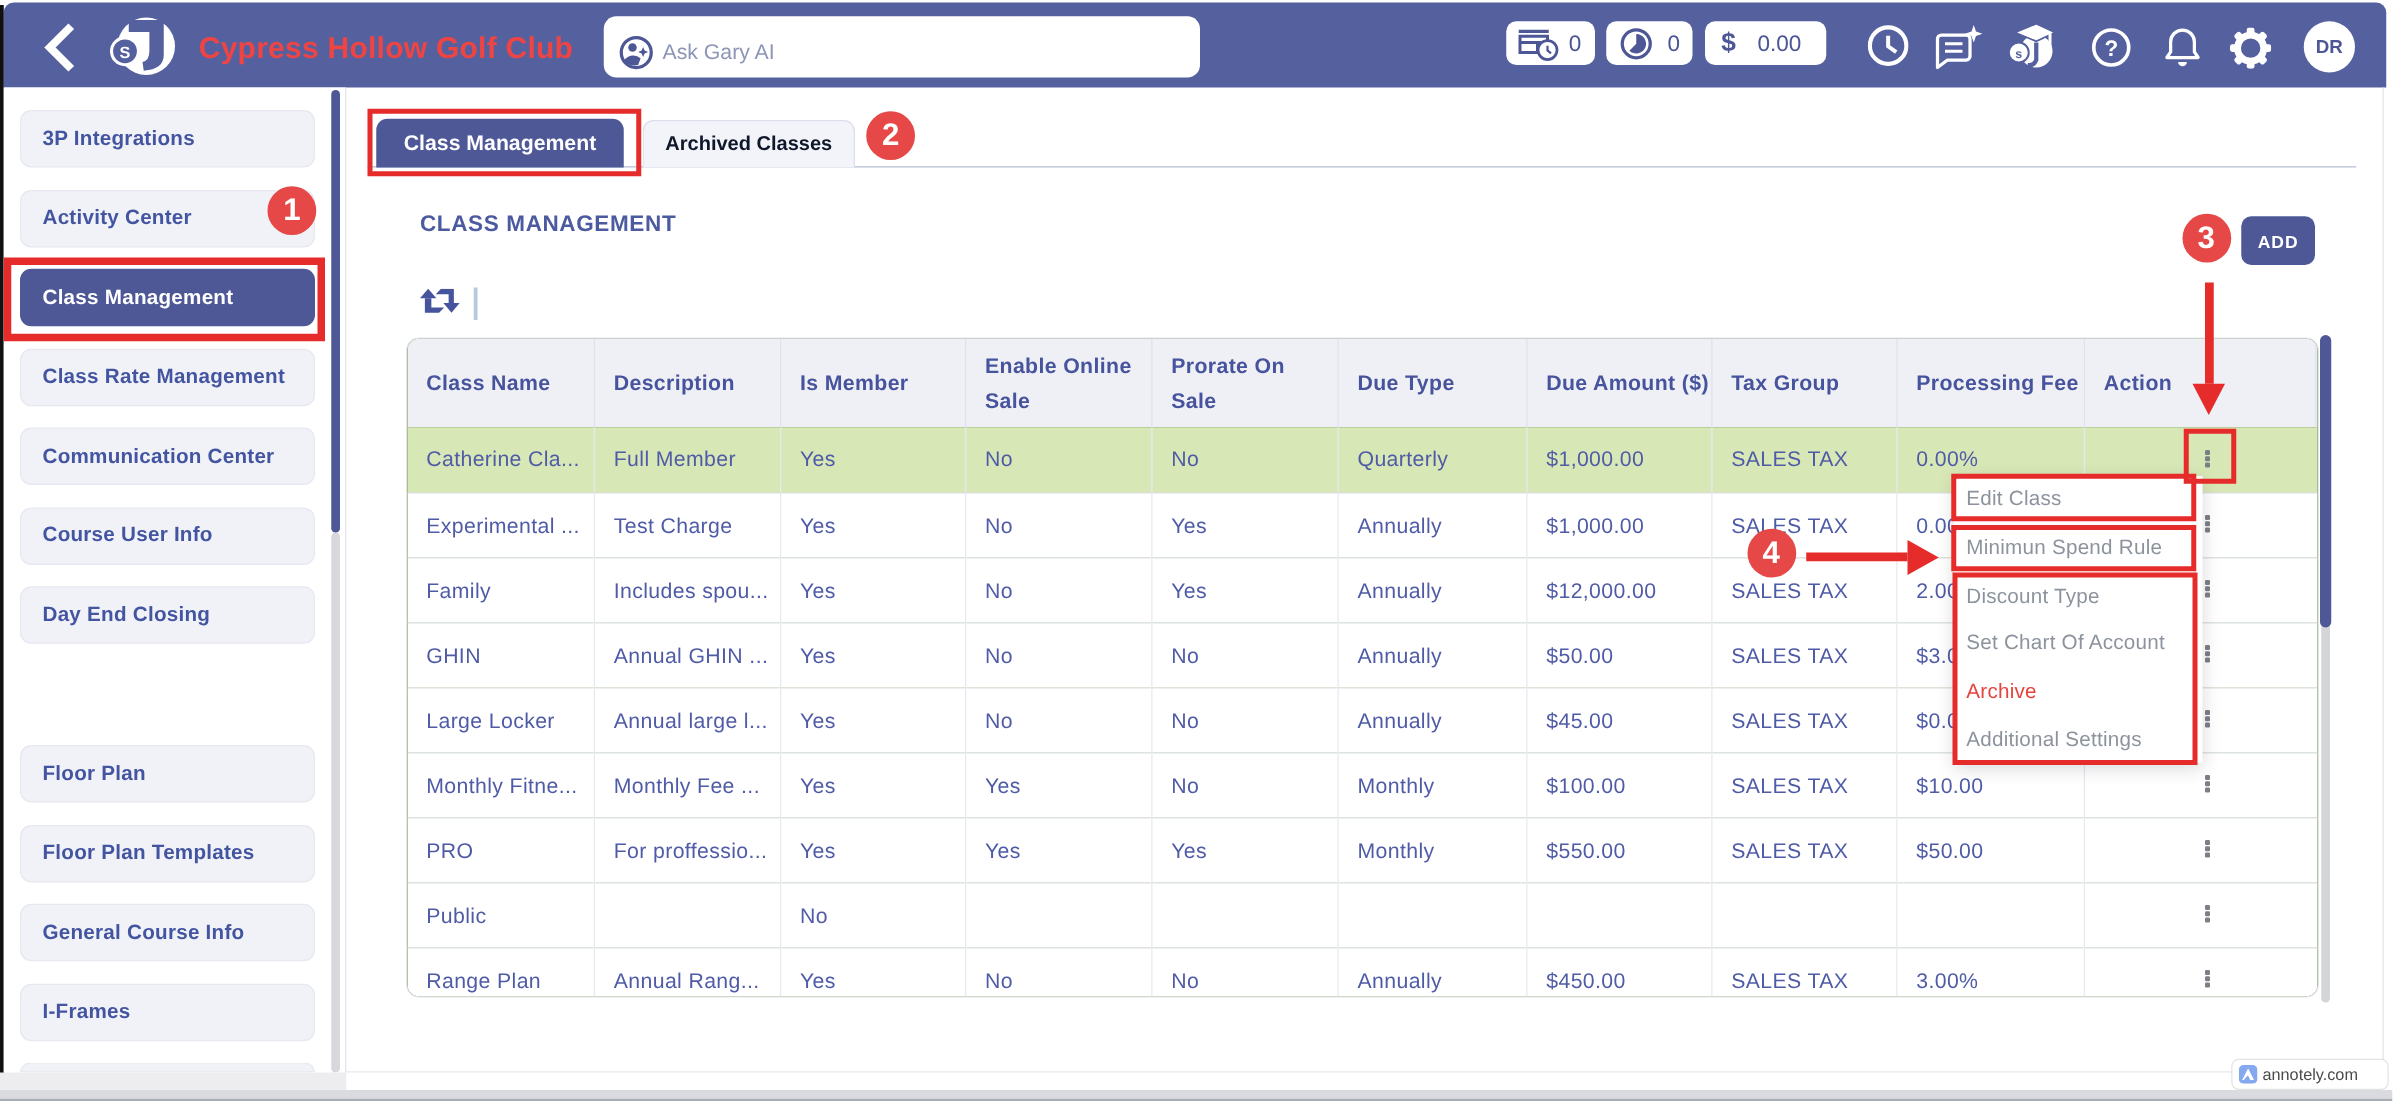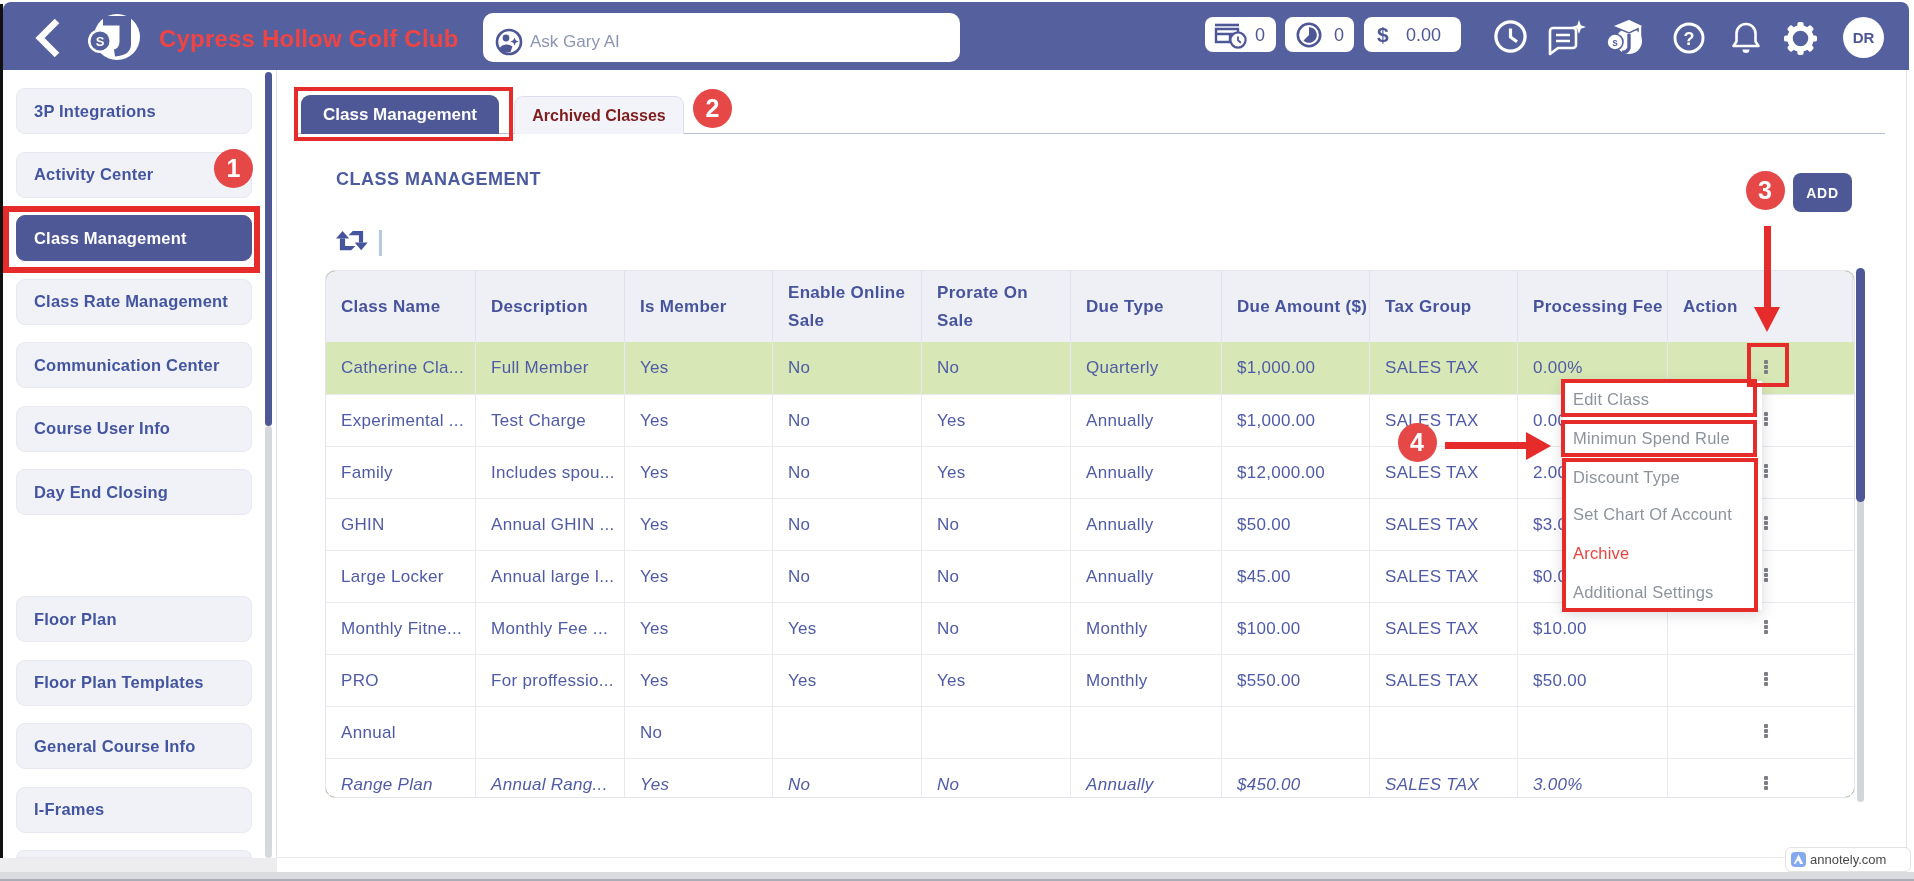--- a/index.html
+++ b/index.html
@@ -27,21 +27,21 @@
   #sscroll-thumb { left:265px; top:72px; width:7px; height:354px; background:#4e5896; border-radius:4px; }
   #sideline { left:276px; top:70px; width:1px; height:788px; background:#e3e3ea; }
 
   
   #tabline { left:294px; top:133px; width:1591px; height:1px; background:#b6bdd6; }
   #tab-active { left:301px; top:95px; width:198px; height:39px; background:#4e5896;
     border-radius:9px 9px 0 0; color:#fff; font-weight:bold; font-size:17px;
     display:flex; align-items:center; justify-content:center; }
   #tab-archived { left:514px; top:96px; width:170px; height:38px; background:#f3f4fa;
     border:1px solid #dcdfeb; border-bottom:none; border-radius:9px 9px 0 0;
-    color:#7f1d1d; font-weight:bold; font-size:16px;
+    color:#0f172a; font-weight:bold; font-size:16px;
     display:flex; align-items:center; justify-content:center; }
 
   #heading { left:336px; top:169px; font-size:18px; font-weight:bold; color:#4c5aa0;
     letter-spacing:0.5px; }
   #addbtn { left:1793px; top:173px; width:59px; height:39px; background:#4e5896;
     border-radius:8px; color:#fff; font-weight:bold; font-size:14px; letter-spacing:0.8px;
     display:flex; align-items:center; justify-content:center; }
   #tooldiv { left:379px; top:230px; width:3px; height:26px; background:#b5cade; }
 
   
@@ -303,32 +303,32 @@
       <div class="cell c2">Yes</div>
         <div class="cell c3">Yes</div>
         <div class="cell c4">Yes</div>
       <div class="cell c5">Monthly</div>
         <div class="cell c6">$550.00</div>
       <div class="cell c7">SALES TAX</div>
         <div class="cell c8">$50.00</div>
         <div class="cell c9"></div>
     </div>
     <div class="trow drow" style="top:435px">
-      <div class="cell c0">Annual</div>
+      <div class="cell c0">Public</div>
         <div class="cell c1"></div>
       <div class="cell c2">No</div>
         <div class="cell c3"></div>
         <div class="cell c4"></div>
       <div class="cell c5"></div>
         <div class="cell c6"></div>
       <div class="cell c7"></div>
         <div class="cell c8"></div>
         <div class="cell c9"></div>
     </div>
-    <div class="trow drow" style="top:487px; height:41px;font-style:italic;">
+    <div class="trow drow" style="top:487px; height:41px;">
       <div class="cell c0" style="height:52px">Range Plan</div>
         <div class="cell c1" style="height:52px">Annual Rang...</div>
       <div class="cell c2" style="height:52px">Yes</div>
         <div class="cell c3" style="height:52px">No</div>
         <div class="cell c4" style="height:52px">No</div>
       <div class="cell c5" style="height:52px">Annually</div>
         <div class="cell c6" style="height:52px">$450.00</div>
       <div class="cell c7" style="height:52px">SALES TAX</div>
         <div class="cell c8" style="height:52px">3.00%</div>
         <div class="cell c9" style="height:52px"></div>

